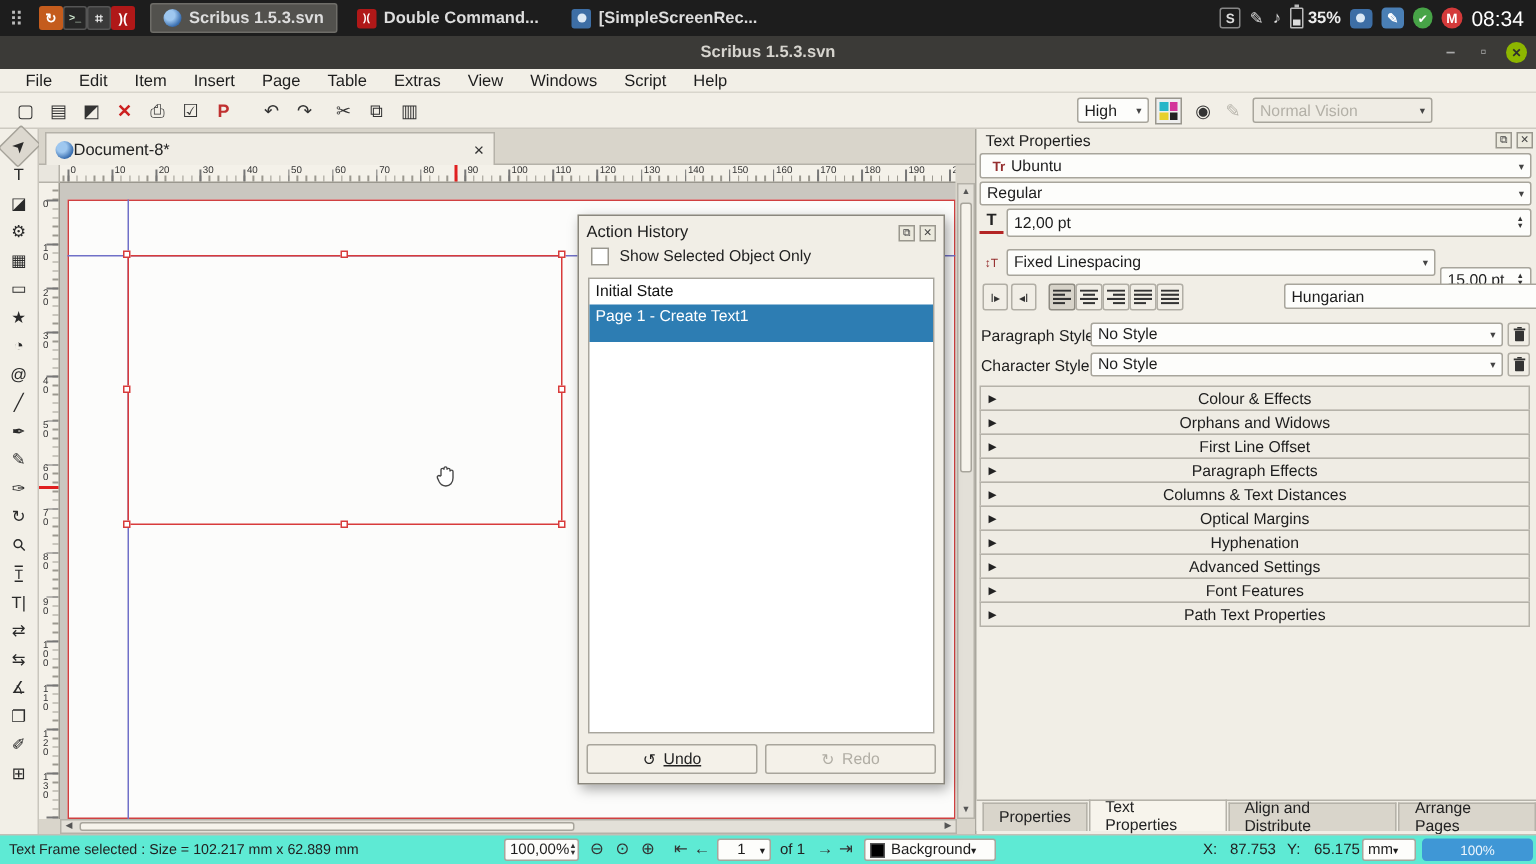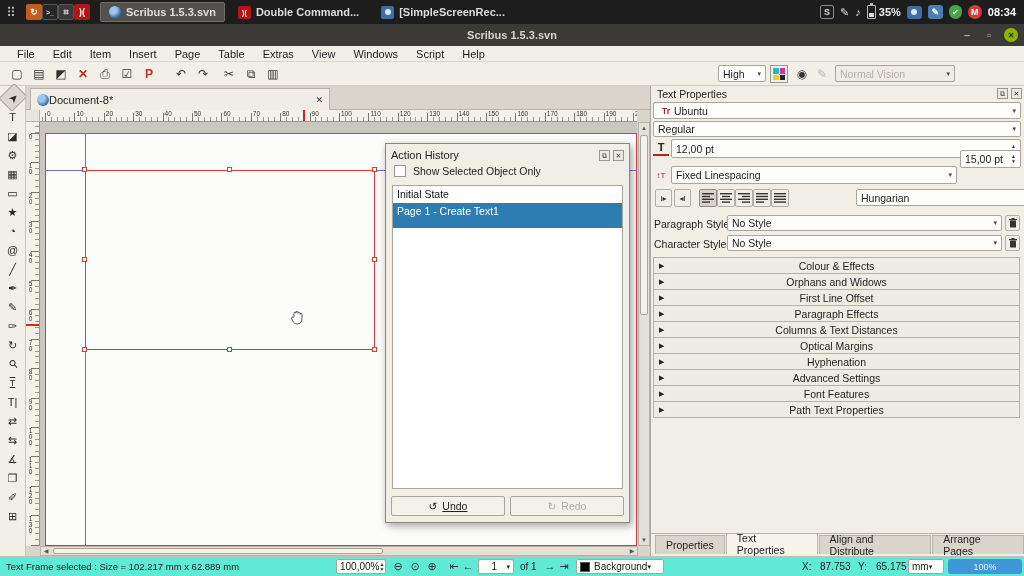--- a/index.html
+++ b/index.html
@@ -13,21 +13,21 @@
   .task-btn{height:20px;margin:0 2px;padding:0 8px;display:flex;gap:5px;align-items:center;color:#ddd;font-weight:bold;font-size:11px;border:1px solid transparent;max-width:170px;white-space:nowrap;overflow:hidden}
   .task-btn.active{background:#52514d;border:1px solid #6e6d68;border-radius:2px}
   .globe{width:12px;height:12px;border-radius:50%;background:radial-gradient(circle at 35% 35%,#9ec7ef 0 30%,#3a6fb0 70%,#24508a)}
   .tray{margin-left:auto;display:flex;align-items:center;gap:6px;padding-right:8px}
   .battery{display:flex;align-items:center;gap:3px;color:#eee;font-weight:bold}
   .batt-shape{width:9px;height:14px;border:1px solid #bbb;border-radius:1px;position:relative}
   .batt-shape:before{content:"";position:absolute;left:2px;top:-3px;width:3px;height:2px;background:#bbb}
   .batt-shape i{position:absolute;bottom:1px;left:1px;right:1px;height:4px;background:#ddd}
   .shield{width:13px;height:14px;background:#47a447;border-radius:6px 6px 50% 50%;display:flex;align-items:center;justify-content:center;color:#fff;font-size:8px}
   .mcirc{width:14px;height:14px;border-radius:50%;background:#d43a3a;color:#fff;font-size:9px;font-weight:bold;display:flex;align-items:center;justify-content:center}
-  .clock{color:#fff;font-weight:bold;font-size:11px}
+  .clock{color:#fff;font-weight:normal;font-size:14px}
 
   
   #titlebar{position:absolute;left:0;top:24px;width:1024px;height:22px;background:#3b3a37;color:#d6d4ce;display:flex;align-items:center;justify-content:center;font-weight:bold}
   .title-btns{position:absolute;right:6px;top:0;height:22px;display:flex;align-items:center;gap:8px}
   .wbtn{color:#aaa;font-size:11px;width:14px;text-align:center}
   .wclose{width:14px;height:14px;border-radius:50%;background:#8db600;color:#2c2c2c;font-size:8px;display:flex;align-items:center;justify-content:center;font-weight:bold}
 
   #menubar{position:absolute;left:0;top:46px;width:1024px;height:16px;background:#f2efe7;border-bottom:1px solid #d8d5cc;display:flex;align-items:center;padding-left:8px;gap:0}
   #menubar span{padding:0 9px;font-size:11px;color:#1d1d1d}
 
@@ -378,21 +378,21 @@
         <b>▲</b>
         <b>▼</b>
       </span>
   </div>
 
   <span class="iconbox" style="left:2px;top:81px;font-size:8px;border-bottom:none;color:#952e2e">↕T</span>
   <div class="combo" style="left:20px;top:80px;width:286px;height:18px">
     <span>Fixed Linespacing</span>
     <span class="arrow">▾</span>
   </div>
-  <div class="combo" style="left:309px;top:64px;width:61px;height:18px">
+  <div class="combo" style="left:309px;top:92px;width:61px;height:18px">
     <span>15,00 pt</span>
     <span class="spin-arrs">
         <b>▲</b>
         <b>▼</b>
       </span>
   </div>
 
   <span class="dirbtn" style="left:4px">I▸</span>
   <span class="dirbtn" style="left:23px">◂I</span>
   <span class="alignbtn pressed" style="left:48px">

